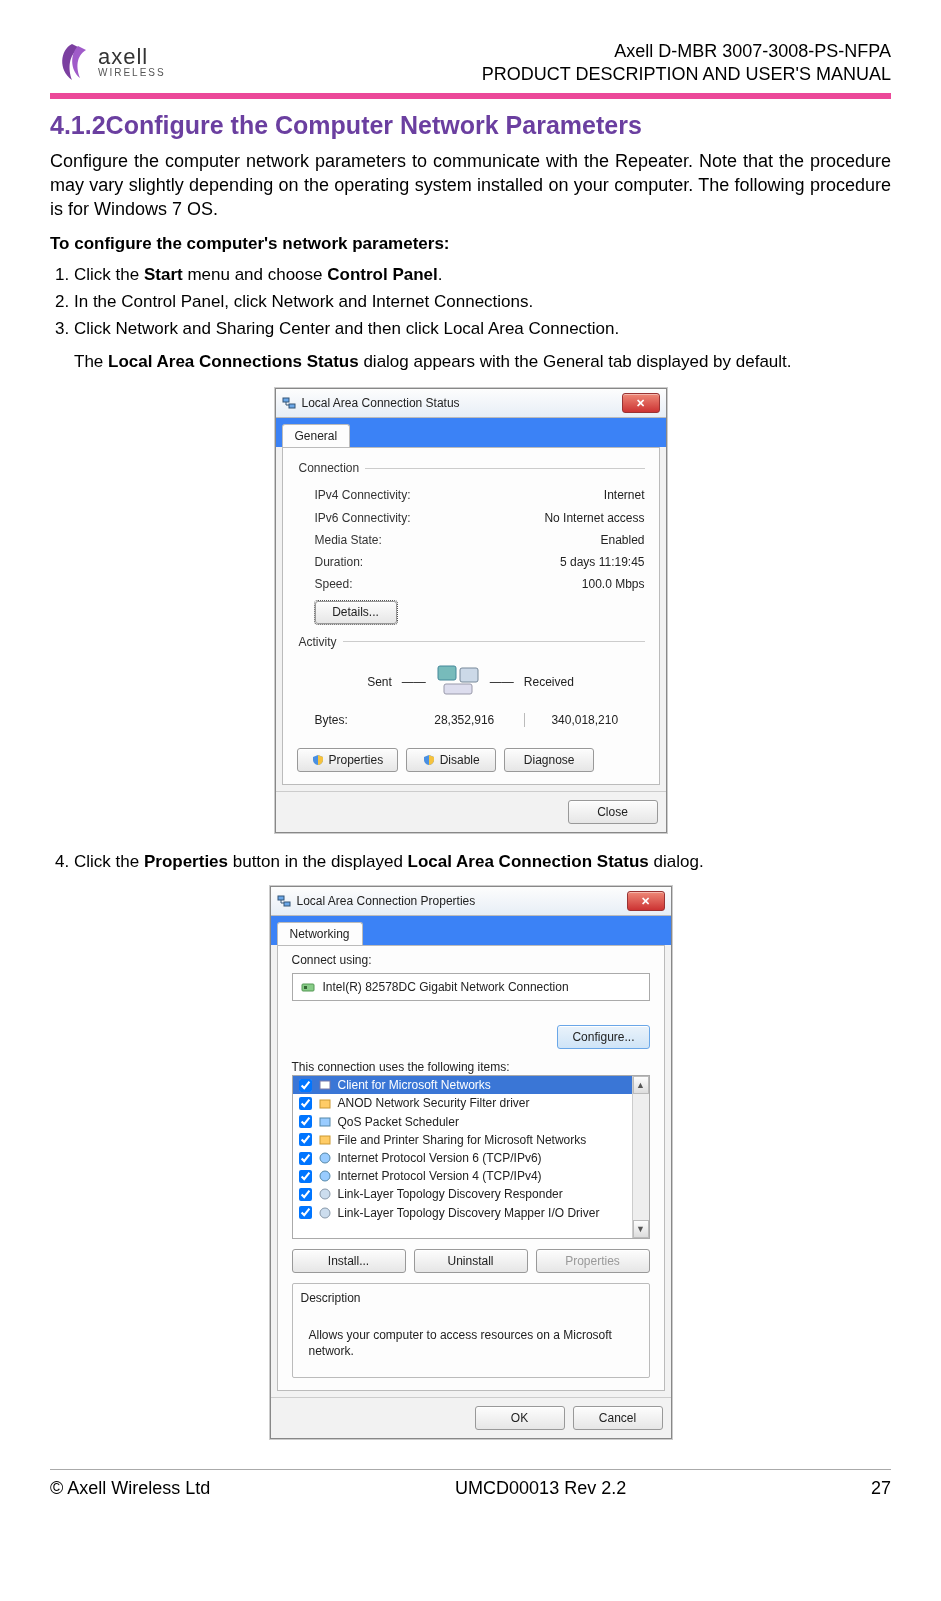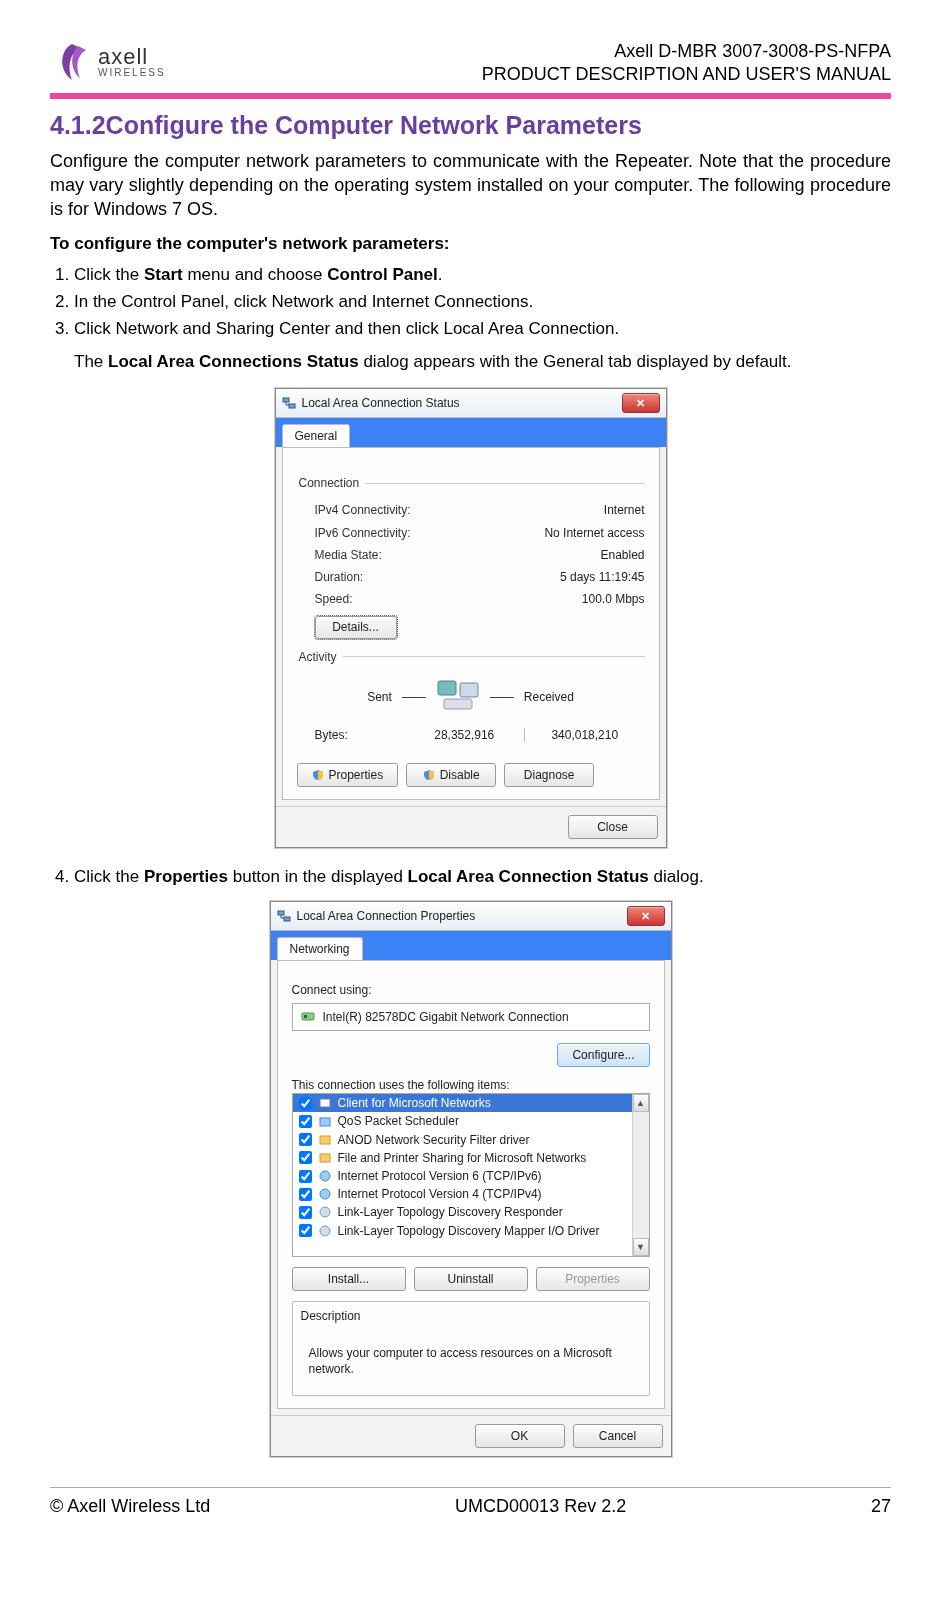--- a/index.html
+++ b/index.html
@@ -117,21 +117,21 @@
     border:1px solid #bbb;
     border-bottom:none;
     padding:3px 12px;
     font-size:12px;
     border-radius: 3px 3px 0 0;
   }
   .tab-body {
     margin: 0 6px 6px 6px;
     background:#fdfdfd;
     border:1px solid #bbb;
-    padding: 21px 14px 12px 14px;
+    padding: 6px 14px 12px 14px;
   }
   fieldset.group {
     border:none;
     border-top:1px solid #ccc;
     margin: 6px 0 10px 0;
     padding: 8px 0 0 0;
   }
   fieldset.group legend {
     font-size:12px; color:#333; padding-right:6px;
   }
@@ -177,22 +177,22 @@
   .activity-vis .comp-icon { width:44px;height:36px; }
   .bytes-row { display:flex; align-items:center; padding:2px 0 10px 18px; font-size:12px; }
   .bytes-row .lbl { width:90px; }
   .bytes-row .val { flex:1; text-align:center; }
   .bytes-row .sep { width:1px; height:14px; background:#bbb; }
 
   
   .d2 { width: 400px; }
   .adapter-box {
     border:1px solid #aaa; background:#fff;
-    padding:5px 8px; display:flex; gap:8px;
-    margin: 4px 0 12px 0;
+    padding:5px 8px; display:flex; align-items:center; gap:8px;
+    margin: 4px 0 24px 0;
   }
   .right-align { display:flex; justify-content:flex-end; margin-bottom:10px; }
   .items-list {
     border:1px solid #aaa; background:#fff;
     height: 162px; overflow:hidden;
     margin-bottom:10px;
     position: relative;
   }
   .items-list .row {
     display:flex; align-items:center; gap:6px;
@@ -386,30 +386,30 @@
       <div class="row selected">
           <input type="checkbox" checked="" style="">
           <svg width="14" height="14">
             <rect x="2" y="3" width="10" height="8" fill="#fff" stroke="#77a"></rect>
           </svg>
           <span>Client for Microsoft Networks</span>
         </div>
       <div class="row">
           <input type="checkbox" checked="" style="">
           <svg width="14" height="14">
+            <rect x="2" y="3" width="10" height="8" fill="#fc6" stroke="#c93"></rect>
+          </svg>
+          <span>ANOD Network Security Filter driver</span>
+        </div>
+      <div class="row">
+          <input type="checkbox" checked="" style="">
+          <svg width="14" height="14">
             <rect x="2" y="3" width="10" height="8" fill="#9cf" stroke="#58a"></rect>
           </svg>
           <span>QoS Packet Scheduler</span>
-        </div>
-      <div class="row">
-          <input type="checkbox" checked="" style="">
-          <svg width="14" height="14">
-            <rect x="2" y="3" width="10" height="8" fill="#fc6" stroke="#c93"></rect>
-          </svg>
-          <span>ANOD Network Security Filter driver</span>
         </div>
       <div class="row">
           <input type="checkbox" checked="" style="">
           <svg width="14" height="14">
             <rect x="2" y="3" width="10" height="8" fill="#fc6" stroke="#c93"></rect>
           </svg>
           <span>File and Printer Sharing for Microsoft Networks</span>
         </div>
       <div class="row">
           <input type="checkbox" checked="" style="">

